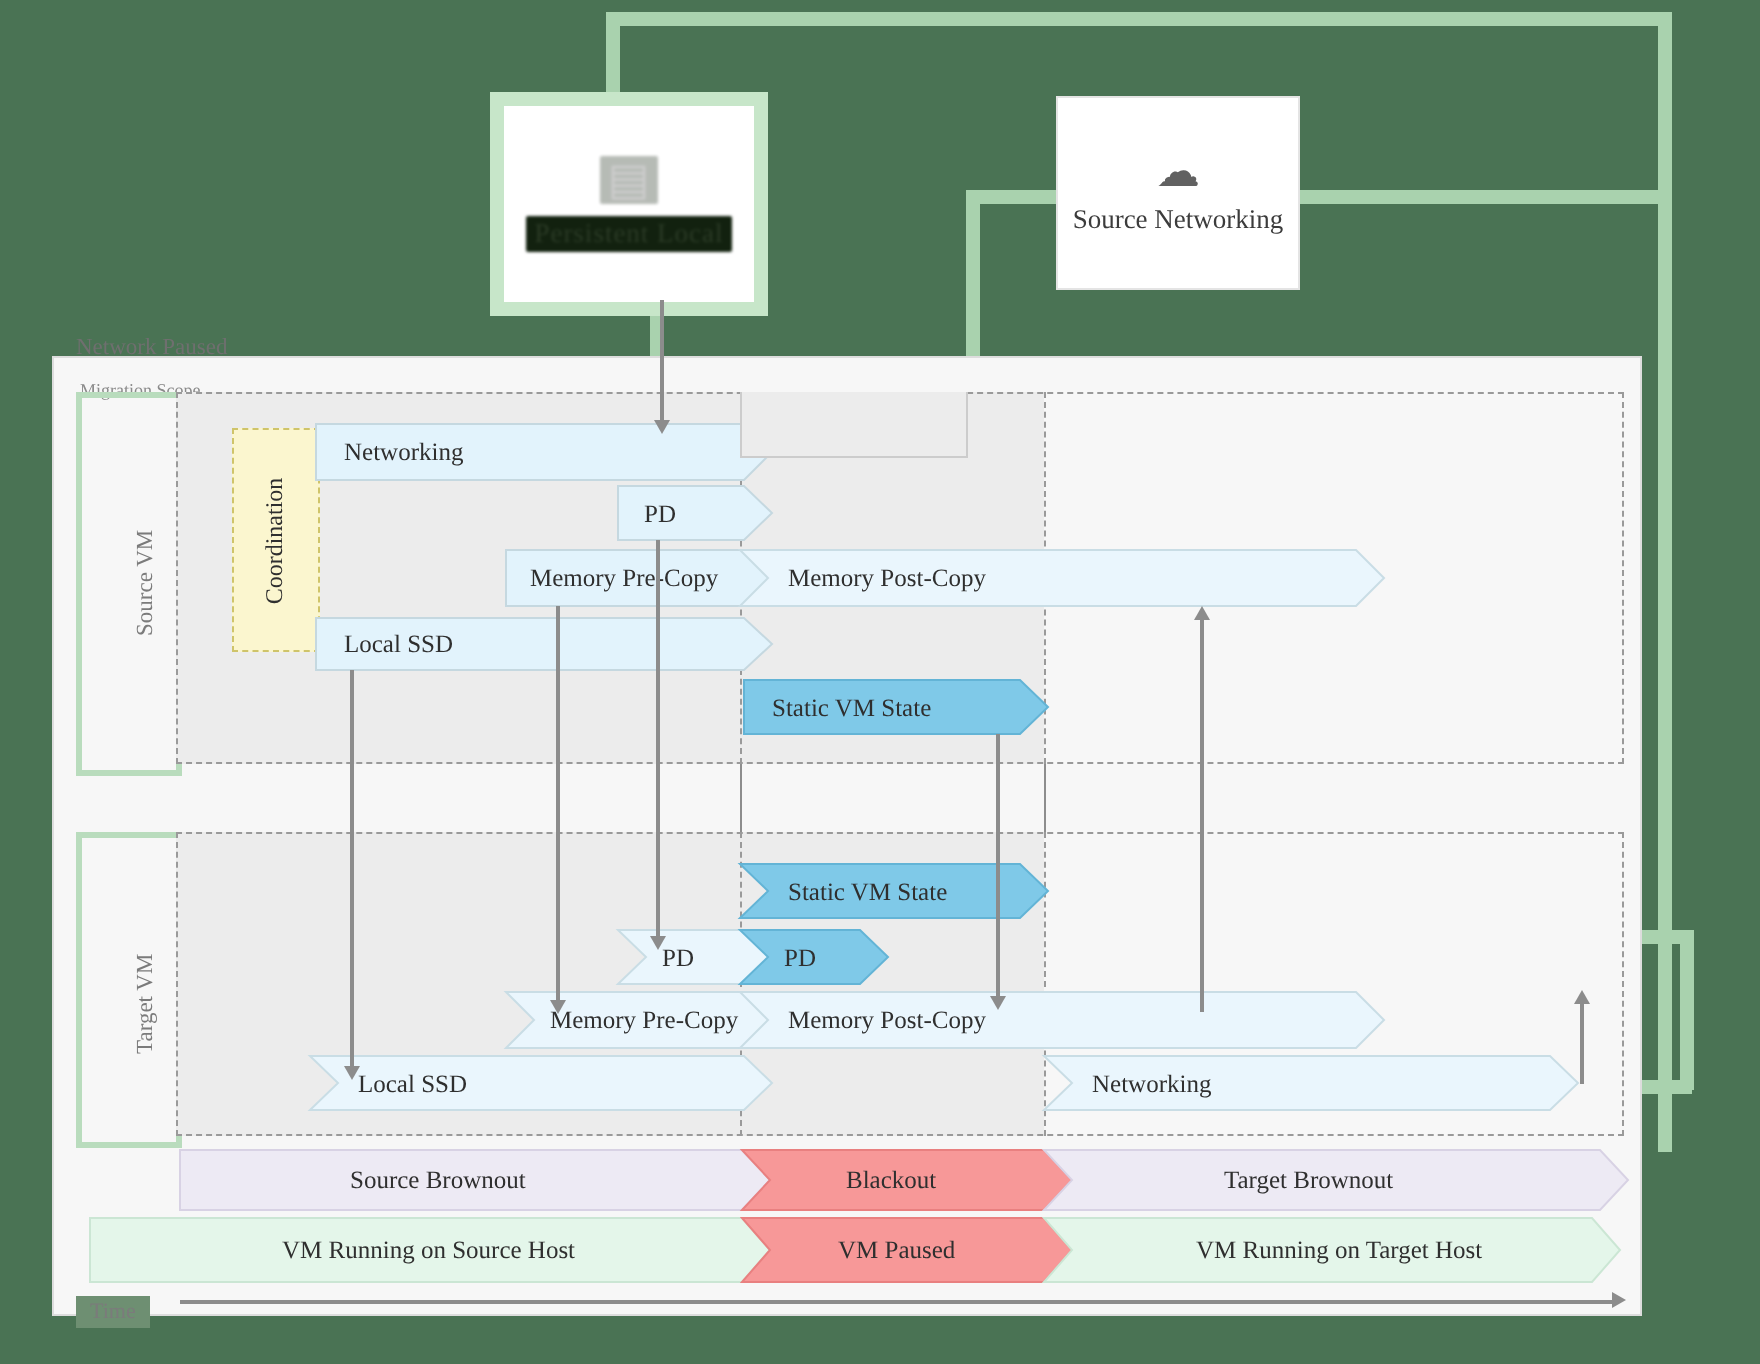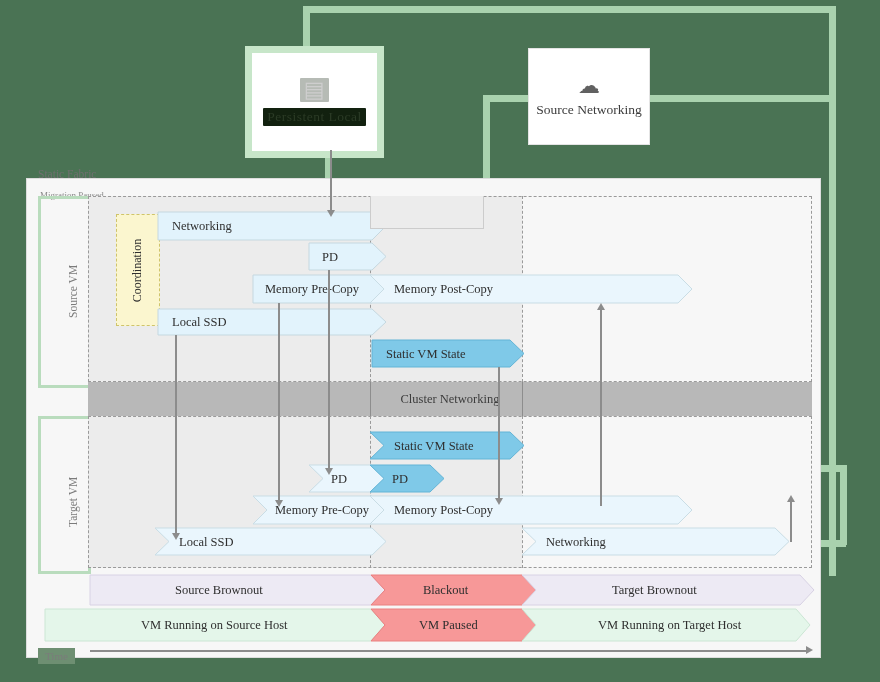--- a/index.html
+++ b/index.html
@@ -154,23 +154,23 @@
     <span class="glyph redact redact-dim" style="font-size:22px;line-height:22px;">▤</span>
     <span class="cap redact">Persistent Local</span>
   </div>
 
   <div class="node" style="left:528px;top:48px;width:120px;height:95px;">
     <span class="glyph" style="font-size:22px;line-height:20px;">☁</span>
     <span class="cap">Source Networking</span>
   </div>
 
   <div class="panel-topline"></div>
-  <div class="panel-title">Static Fabric</div>
+  <div class="panel-title">Network Paused</div>
   <div class="panel"></div>
-  <div class="panel-sublabel">Migration Paused</div>
+  <div class="panel-sublabel">Migration Scope</div>
 
   <div class="vmgroup" style="left:38px;top:196px;width:47px;height:186px;"></div>
   <div class="vmlabel" style="left:67px;top:318px;">Source VM</div>
 
   <div class="vmgroup" style="left:38px;top:416px;width:47px;height:152px;"></div>
   <div class="vmlabel" style="left:67px;top:527px;">Target VM</div>
 
   <div class="lane-shade" style="left:88px;top:196px;width:282px;height:186px;"></div>
   <div class="lane-shade" style="left:370px;top:196px;width:152px;height:186px;"></div>
   <div class="lane" style="left:88px;top:196px;width:724px;height:186px;"></div>
@@ -204,23 +204,20 @@
   <svg class="chevsvg" style="left:158px;top:309px;" width="228" height="26">
     <polygon points="0,0 214,0 228,13 214,26 0,26" fill="#e2f3fc" stroke="#c5d8e0" stroke-width="1"></polygon>
     <text x="14" y="17">Local SSD</text>
   </svg>
 
   <svg class="chevsvg" style="left:372px;top:340px;" width="152" height="27">
     <polygon points="0,0 138,0 152,13.5 138,27 0,27" fill="#7fc9e8" stroke="#63b4d6" stroke-width="1"></polygon>
     <text x="14" y="18">Static VM State</text>
   </svg>
 
-  <div class="cluster-band" style="left:88px;top:382px;width:724px;height:34px;">
-    <span>Cluster Networking</span>
-  </div>
   <div class="cband-tick" style="left:370px;top:382px;height:34px;"></div>
   <div class="cband-tick" style="left:522px;top:382px;height:34px;"></div>
 
   <div class="lane-shade" style="left:88px;top:416px;width:282px;height:152px;"></div>
   <div class="lane-shade" style="left:370px;top:416px;width:152px;height:152px;"></div>
   <div class="lane" style="left:88px;top:416px;width:724px;height:152px;"></div>
   <div class="divider" style="left:370px;top:416px;height:152px;"></div>
   <div class="divider" style="left:522px;top:416px;height:152px;"></div>
 
   <svg class="chevsvg" style="left:370px;top:432px;" width="154" height="27">

